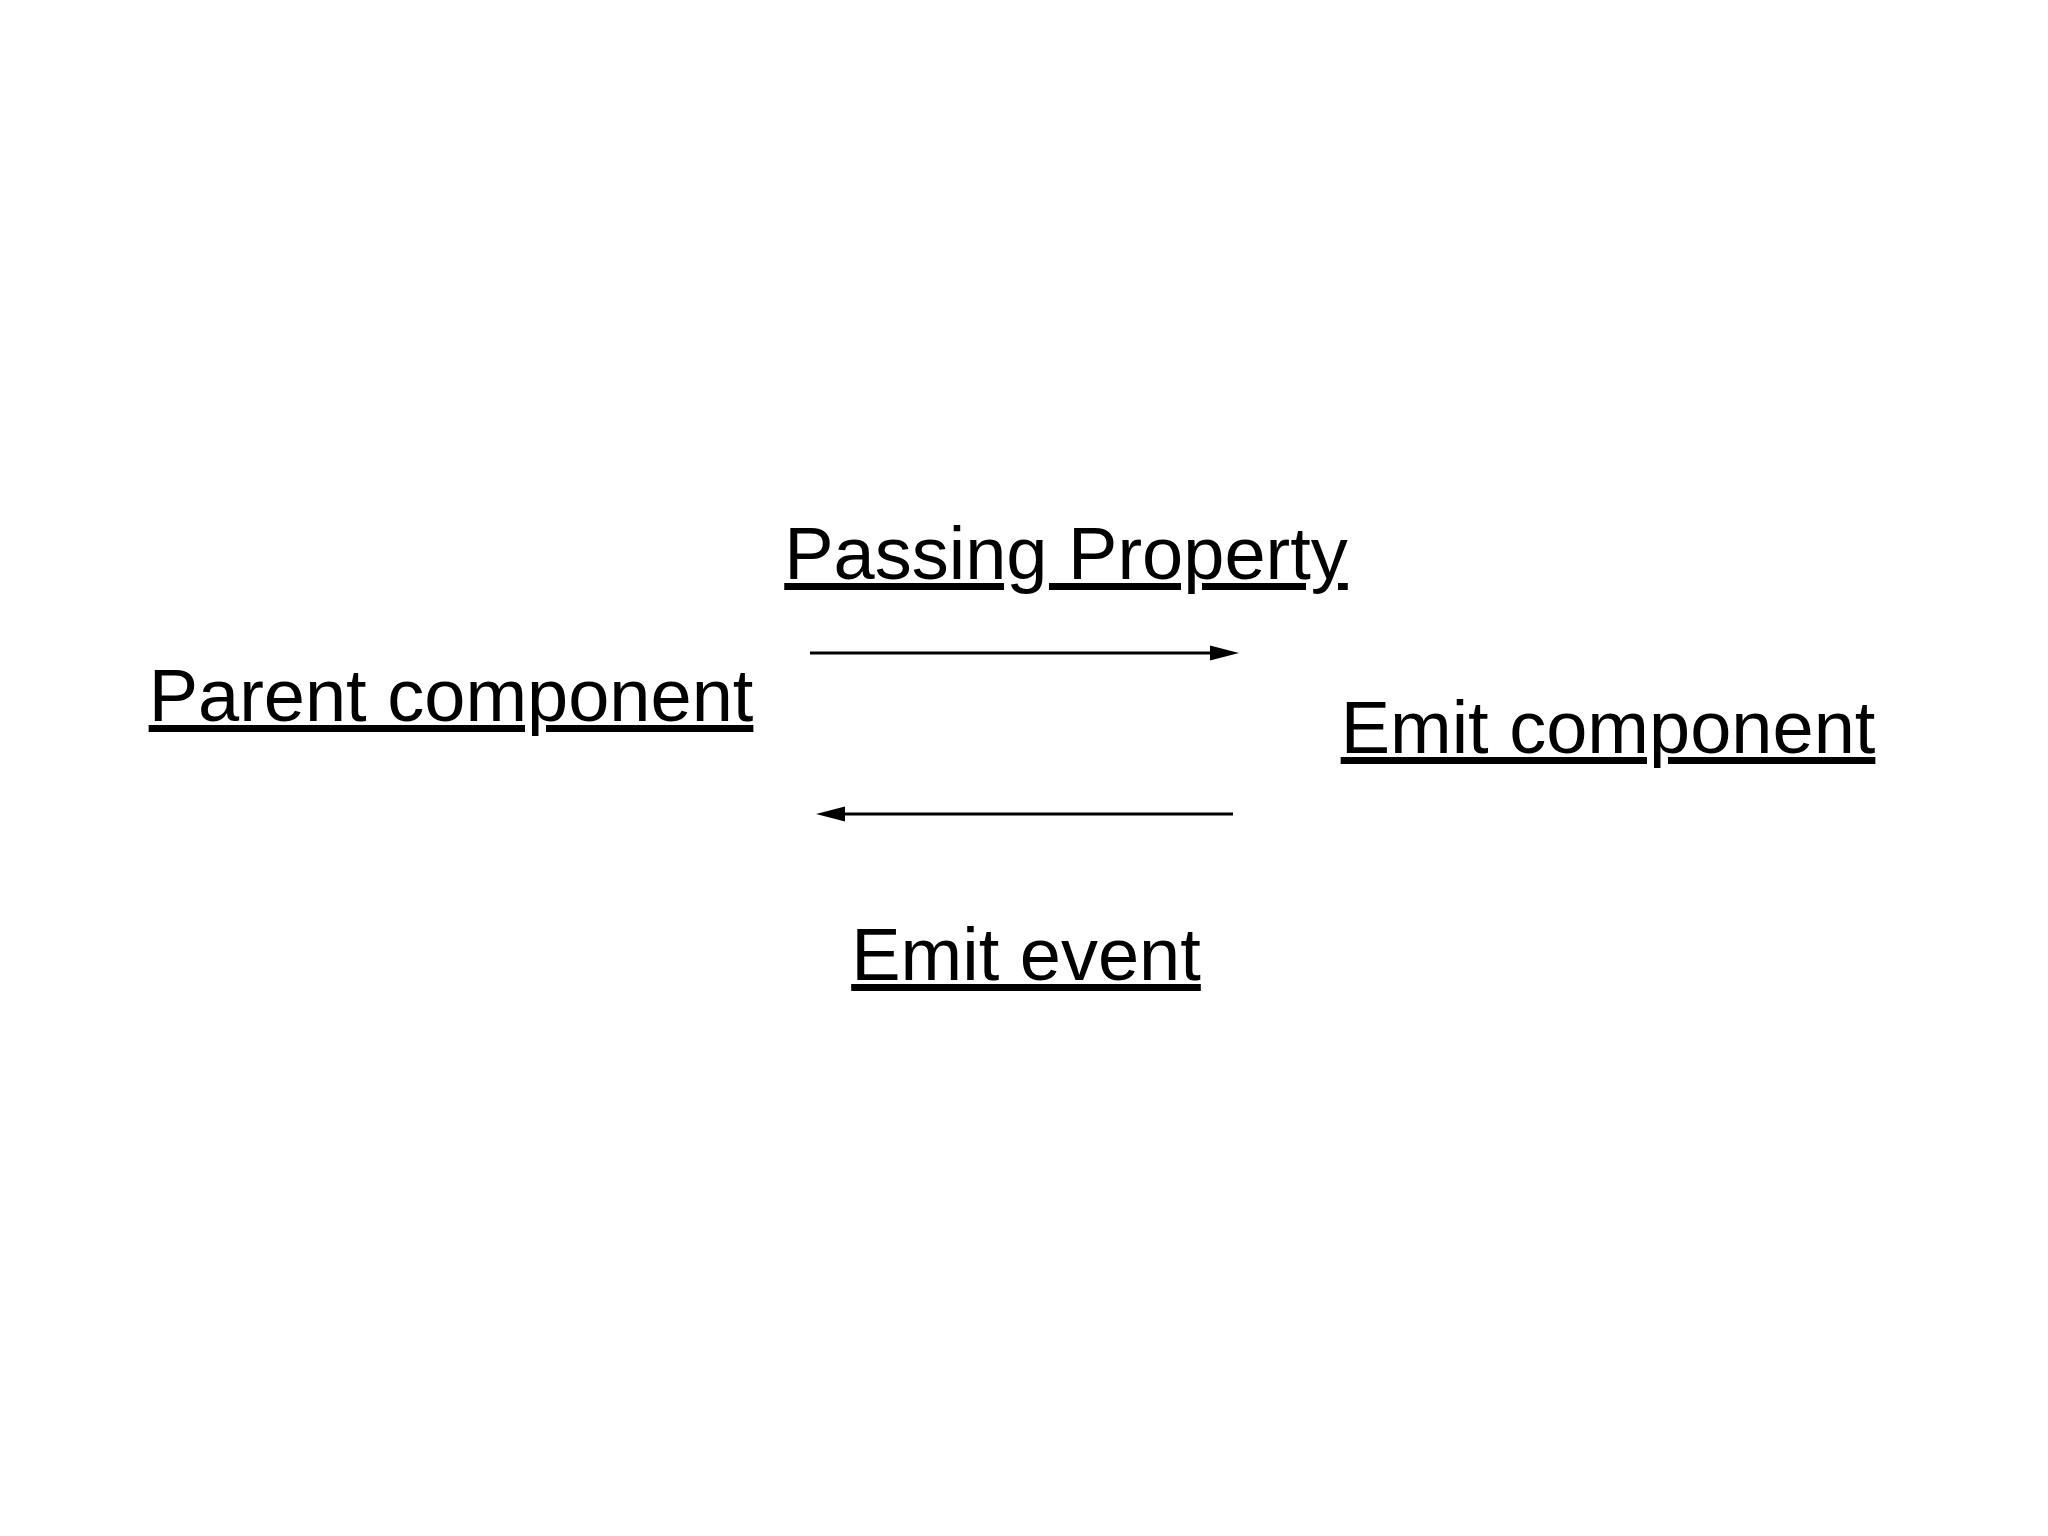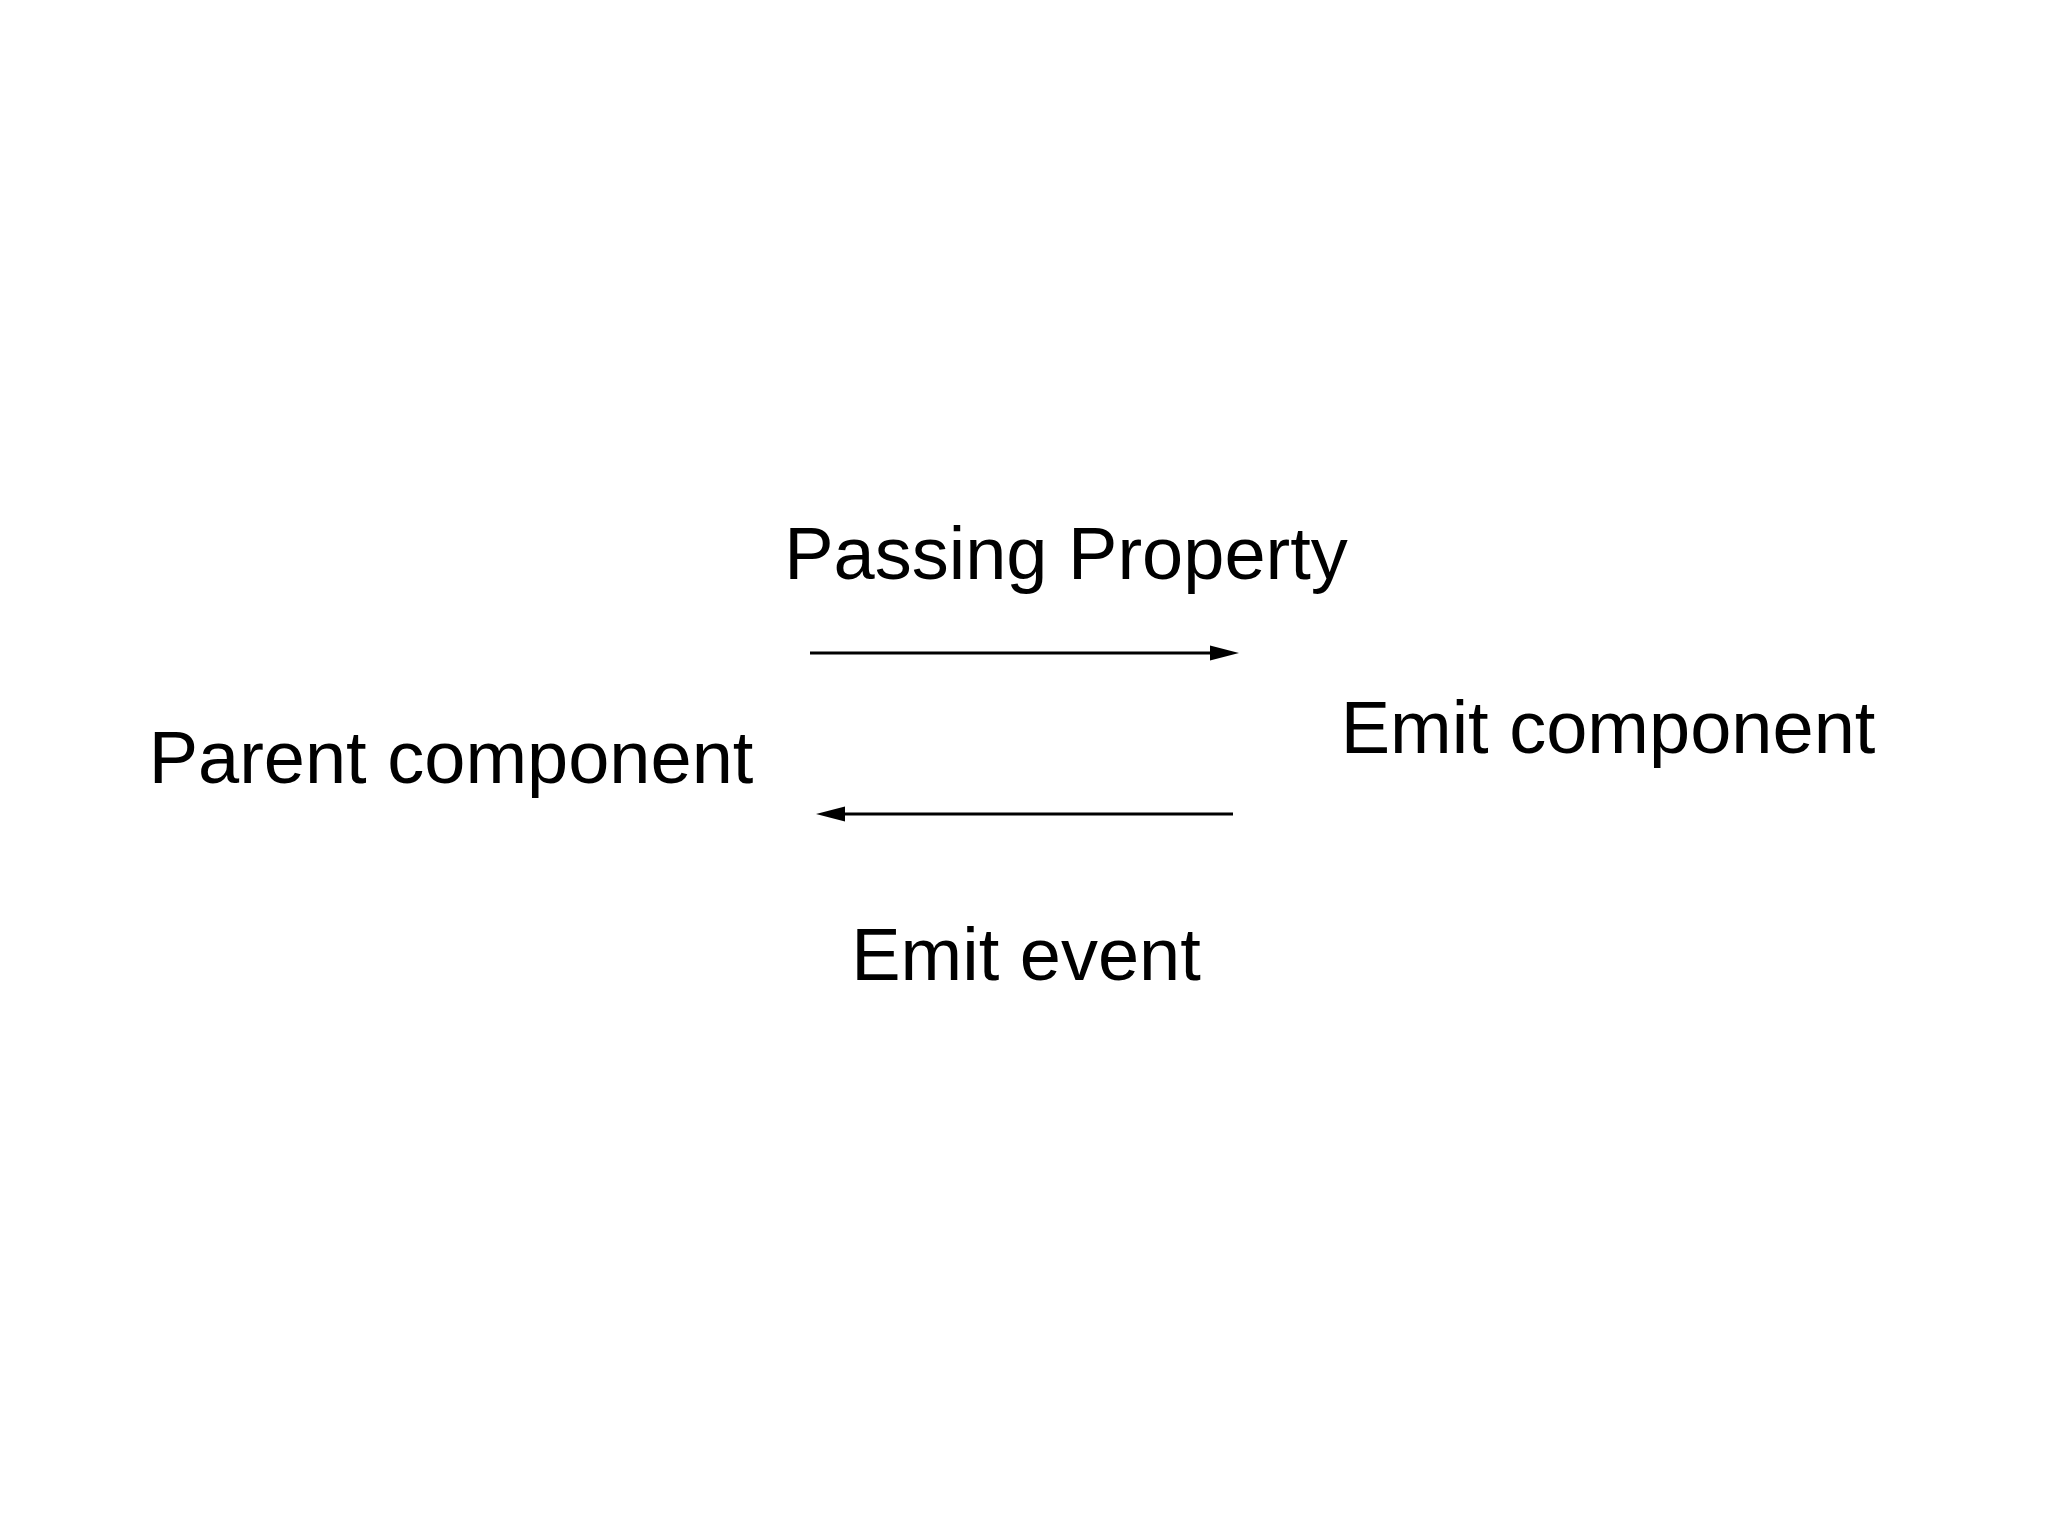--- a/index.html
+++ b/index.html
@@ -21,22 +21,23 @@
     background: #ffffff;
   }
   .label {
     position: absolute;
     transform: translate(-50%, -50%);
     white-space: nowrap;
     font-size: 74px;
     line-height: 1;
     color: #000000;
     font-weight: 400;
+    text-decoration: underline;
   }
-  .node-label--parent { left: 451px;  top: 758px; }
+  .node-label--parent { left: 451px;  top: 696px; }
   .node-label--child  { left: 1608px; top: 728px; }
   .edge-label--passing { left: 1066px; top: 554px; }
   .edge-label--emit    { left: 1026px; top: 955px; }
   .arrows-layer {
     position: absolute;
     left: 0;
     top: 0;
     width: 2048px;
     height: 1536px;
     pointer-events: none;

